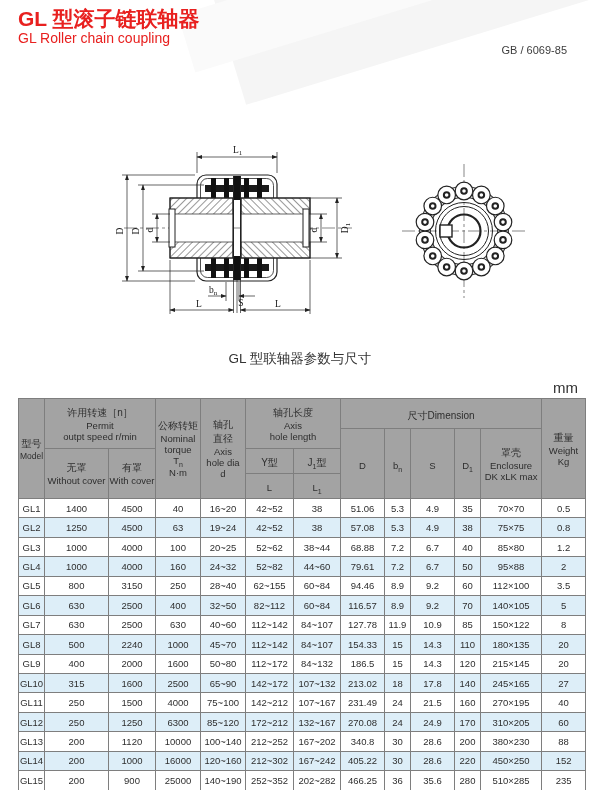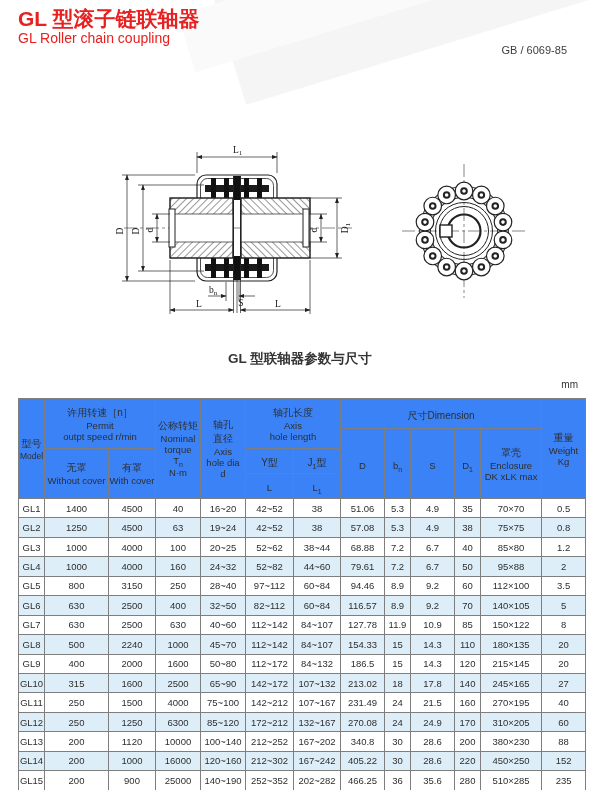--- a/index.html
+++ b/index.html
@@ -19,29 +19,29 @@
 
   .drawings{position:absolute;left:8px;top:142px;width:600px;height:205px;}
   .left-view{position:absolute;left:100px;top:0;}
   .right-view{position:absolute;left:388px;top:8px;}
   .cl{stroke:#555;stroke-width:.7;stroke-dasharray:13 3 3 3;fill:none;}
   .ln{stroke:#222;fill:none;}
   .dim{stroke:#222;stroke-width:.7;fill:none;}
   .dimtxt{font-family:"Liberation Serif","DejaVu Serif",serif;font-size:9.5px;fill:#1a1a1a;}
   .dimtxt .sb{font-size:7px;}
 
-  .tbl-title-zh{position:absolute;top:350px;left:0;width:600px;text-align:center;font-size:13.5px;color:#333;font-weight:bold;}
+  .tbl-title-zh{position:absolute;top:350px;left:0;width:600px;text-align:center;font-size:13.5px;color:#333;}
   .tbl-title-en{position:absolute;top:367px;left:0;width:600px;text-align:center;font-size:15px;color:#3a3a3a;}
-  .tbl-unit{position:absolute;top:379px;right:22px;font-size:10px;color:#333;}
+  .tbl-unit{position:absolute;top:379px;right:22px;font-size:15px;color:#333;}
 
   table.params{position:absolute;left:18px;top:398px;border-collapse:collapse;table-layout:fixed;width:567px;
     border:1.5px solid #4f4f4f;}
   table.params th,table.params td{border:1px solid #7e7e7e;padding:0;text-align:center;vertical-align:middle;
     color:#2e2e2e;font-weight:normal;overflow:hidden;}
-  table.params th{background:#3b82f6;}
+  table.params th{background:#a3a3a3;}
   tr.hr1{height:30px;} tr.hr2{height:20px;} tr.hr3{height:25px;} tr.hr4{height:25px;}
   .vstack{display:flex;flex-direction:column;justify-content:space-evenly;height:100%;}
   .hzh{font-size:10px;} .hen{font-size:9.5px;text-align:center;} .hen-s{font-size:8.5px;}
   sub.hsb{font-size:7px;} 
   table.params td{font-size:9.5px;height:18.45px;background:#fff;}
   table.params tr.alt td{background:#ddeef8;}
 </style>
 </head>
 <body>
 
@@ -404,21 +404,21 @@
           <td>50</td>
           <td>95×88</td>
           <td>2</td>
         </tr>
         <tr>
           <td>GL5</td>
           <td>800</td>
           <td>3150</td>
           <td>250</td>
           <td>28~40</td>
-          <td>97~112</td>
+          <td>62~155</td>
           <td>60~84</td>
           <td>94.46</td>
           <td>8.9</td>
           <td>9.2</td>
           <td>60</td>
           <td>112×100</td>
           <td>3.5</td>
         </tr>
         <tr class="alt">
           <td>GL6</td>

